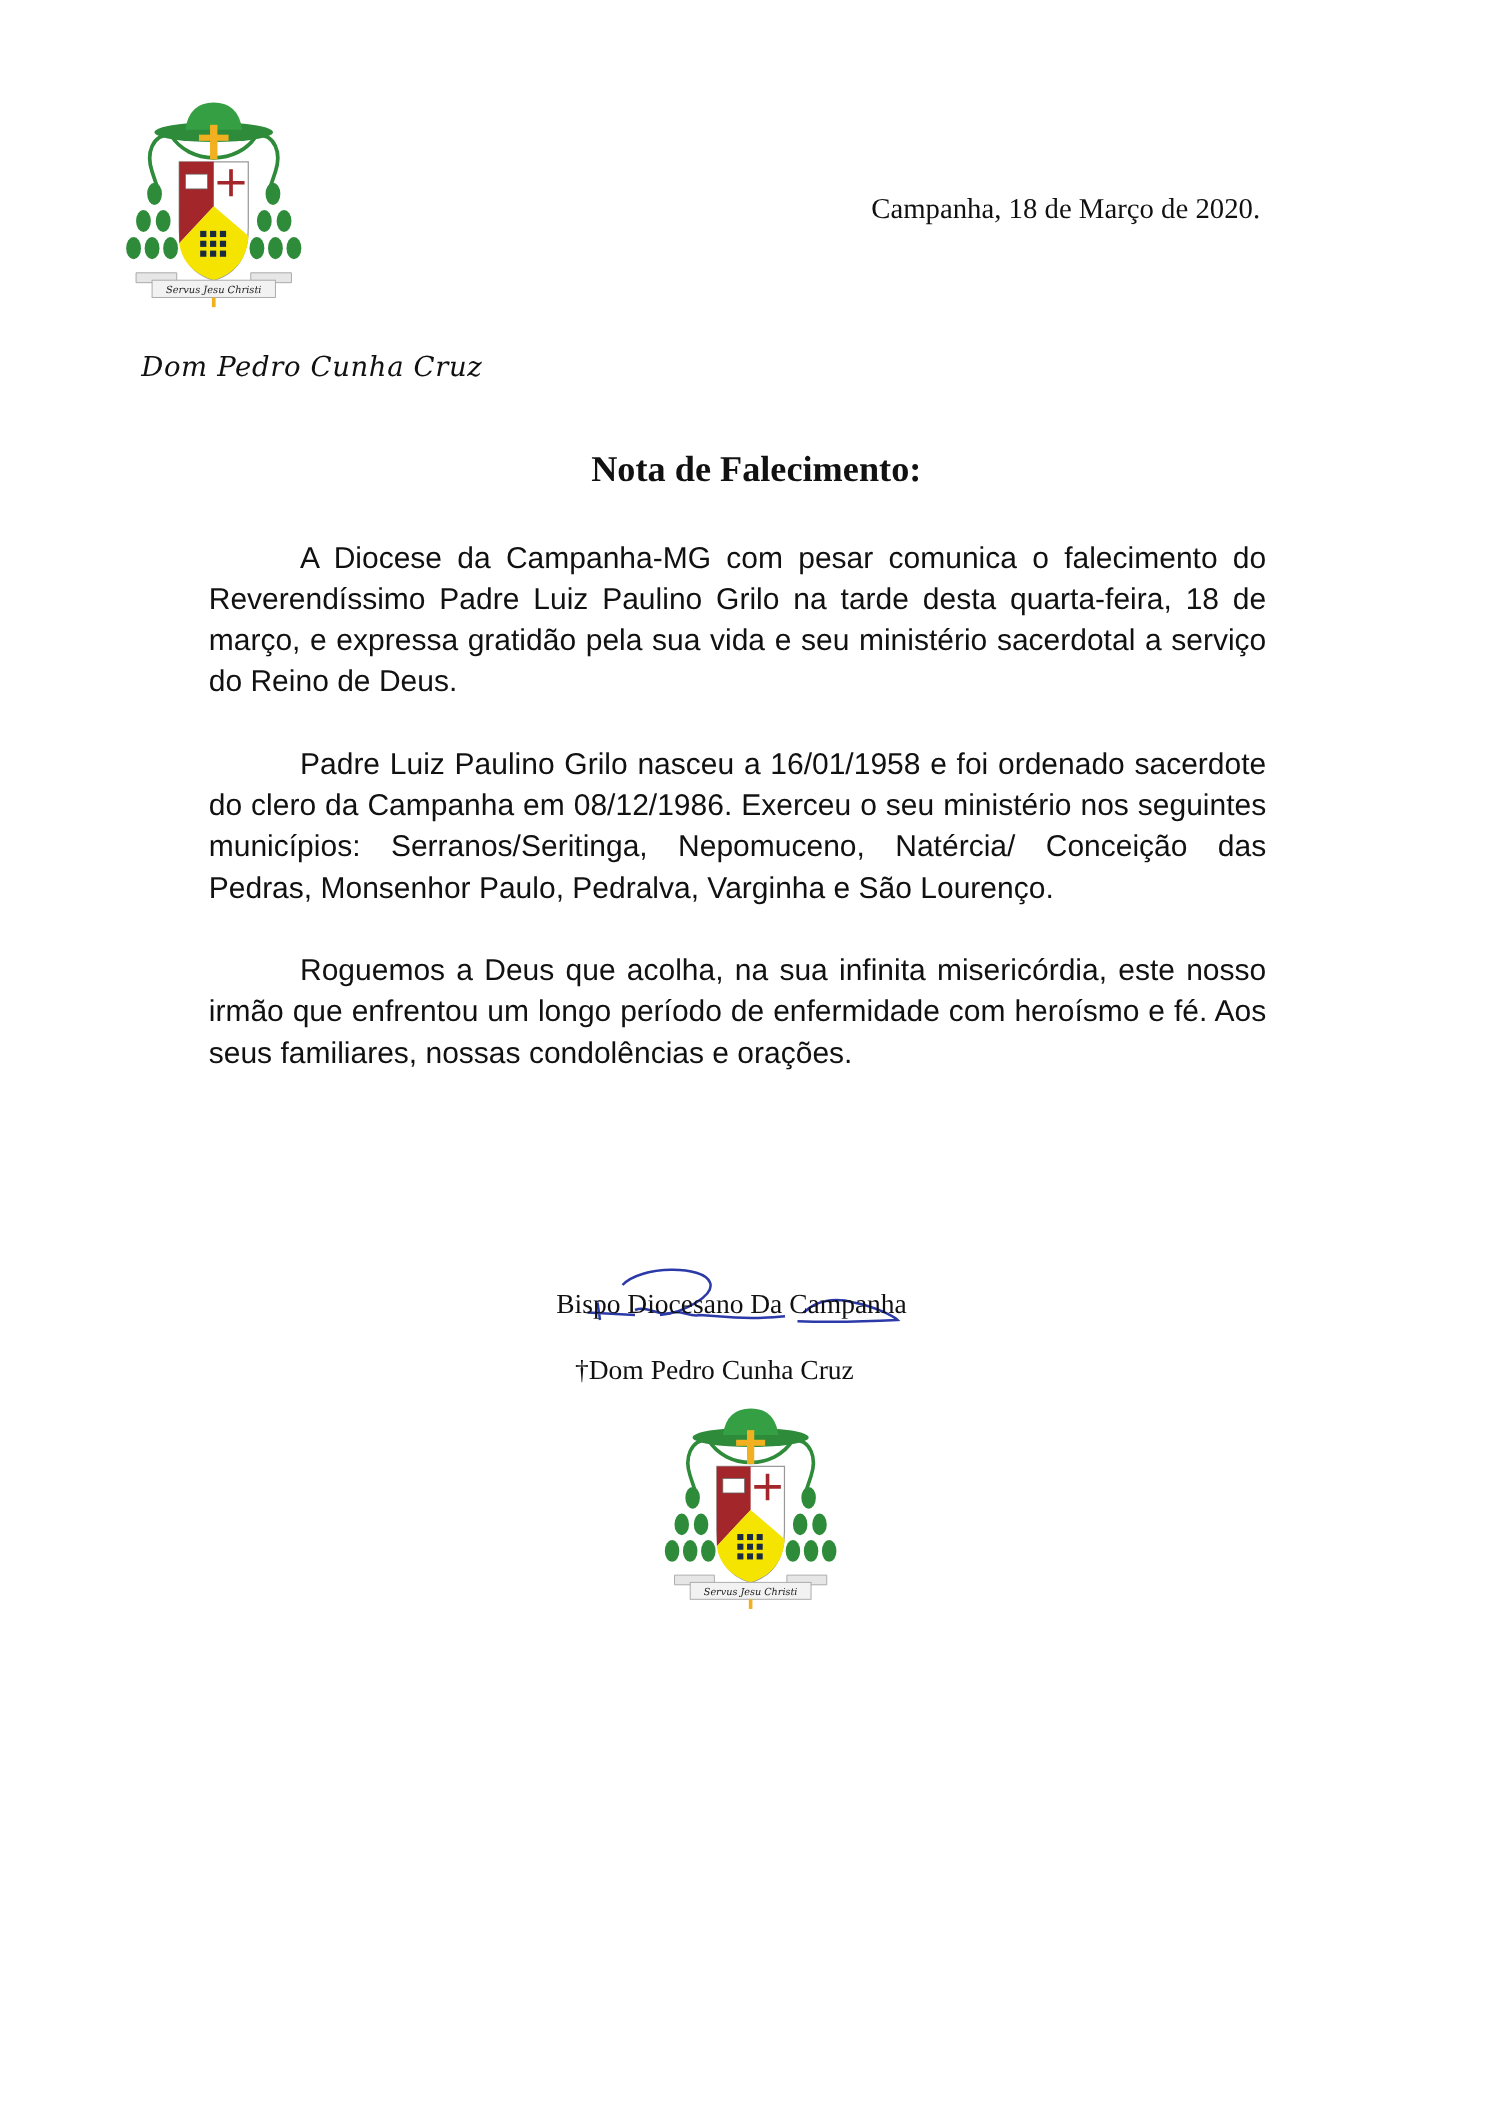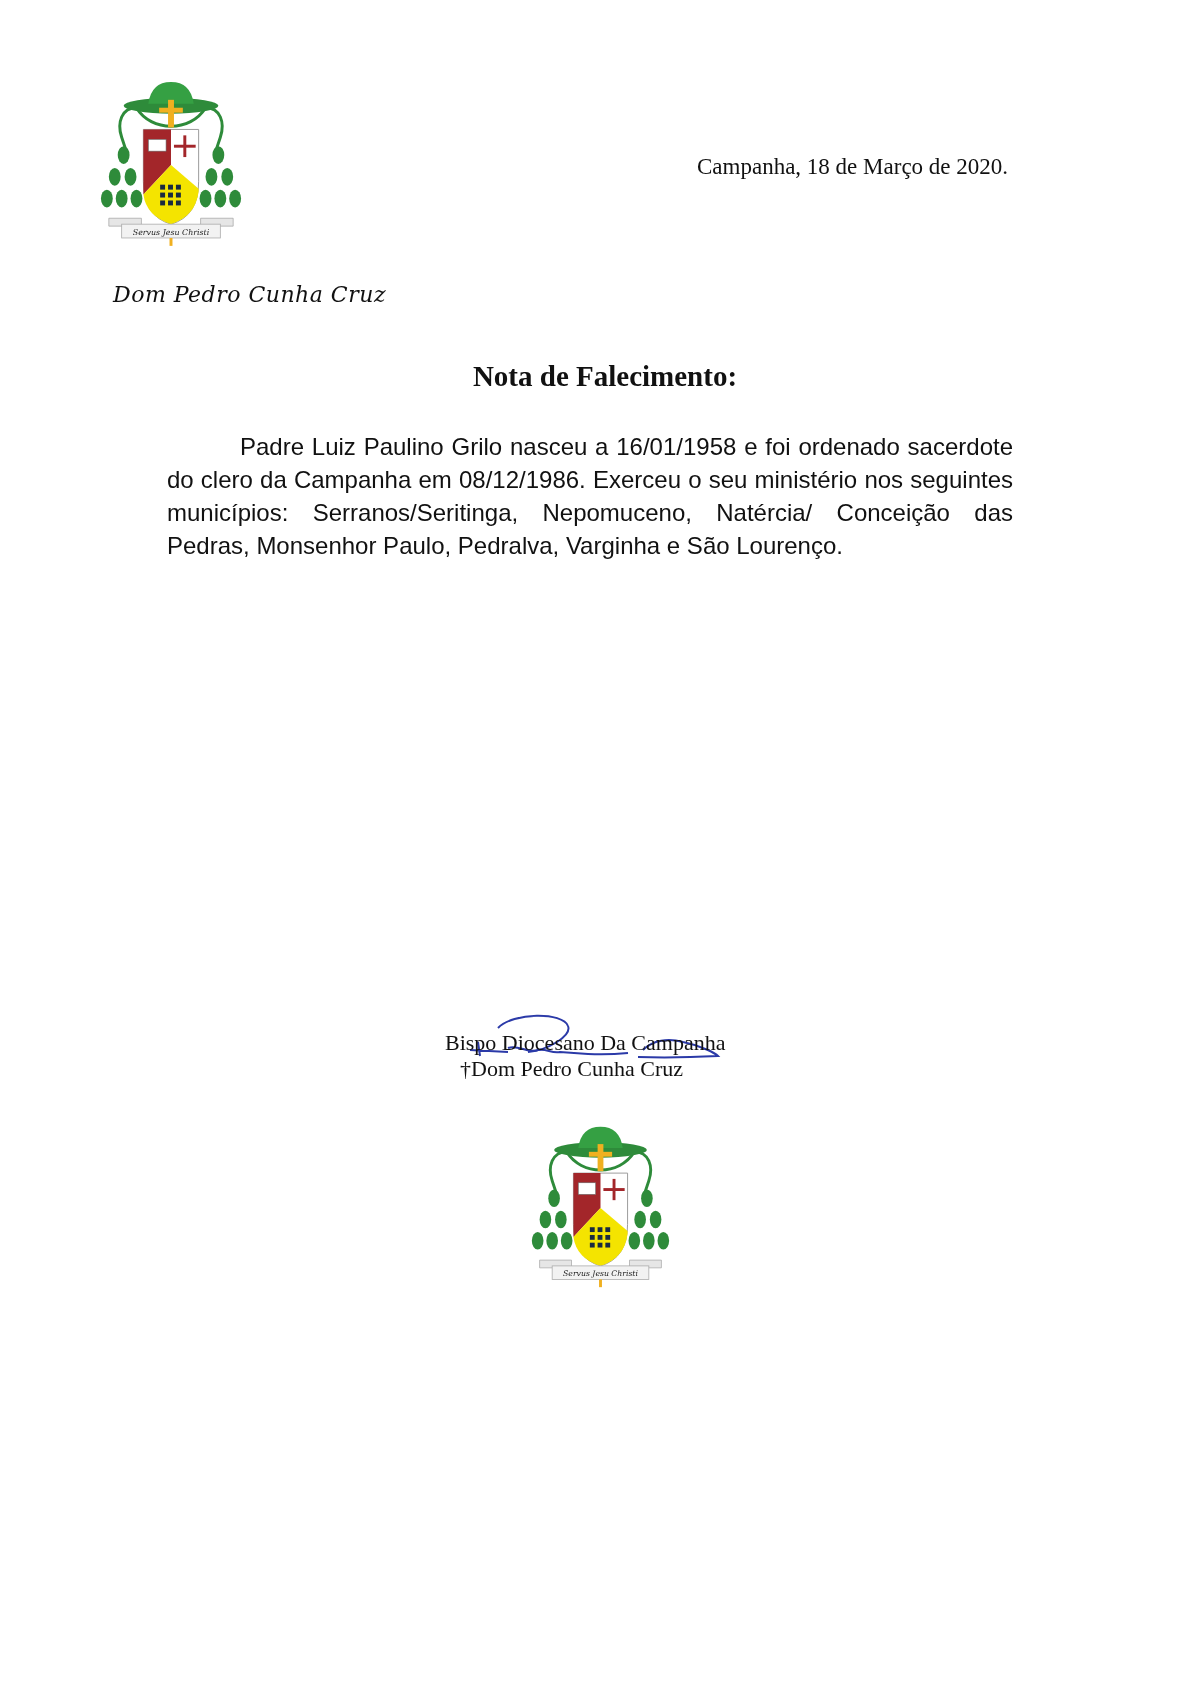--- a/index.html
+++ b/index.html
@@ -26,21 +26,21 @@
   }
   .body-text {
     position: absolute; left: 167px; top: 430px; width: 846px;
     font-family: "Liberation Sans Narrow", "Liberation Sans", sans-serif;
     font-size: 24px; line-height: 33px; color: #111; text-align: justify;
     font-stretch: condensed;
   }
   .body-text p { margin: 0 0 33px 0; text-indent: 73px; transform-origin: left top; }
   .signature { position: absolute; left: 468px; top: 1010px; width: 255px; height: 52px; }
   .sig-name {
-    position: absolute; left: 460px; top: 1056px;
+    position: absolute; left: 460px; top: 1083px;
     font-family: "Liberation Serif", serif; font-size: 22px; color: #111;
   }
   .sig-title {
     position: absolute; left: 445px; top: 1030px;
     font-family: "Liberation Serif", serif; font-size: 22px; color: #111;
   }
 </style>
 </head>
 <body>
 
@@ -100,21 +100,23 @@
       <rect x="73.5" y="162" width="3" height="8" fill="#f0b020"></rect>
     </svg>
   </div>
 
   <div class="bishop-name-gothic">Dom Pedro Cunha Cruz</div>
   <div class="date-line">Campanha, 18 de Março de 2020.</div>
 
   <div class="title">Nota de Falecimento:</div>
 
   <div class="body-text">
+    <p>A Diocese da Campanha-MG com pesar comunica o falecimento do Reverendíssimo  Padre Luiz Paulino Grilo na tarde desta quarta-feira, 18 de março, e expressa gratidão pela sua vida e seu ministério sacerdotal a serviço do Reino de Deus.</p>
     <p>Padre Luiz Paulino Grilo nasceu a  16/01/1958 e foi ordenado sacerdote do clero da Campanha em 08/12/1986. Exerceu o seu ministério nos seguintes municípios: Serranos/Seritinga, Nepomuceno, Natércia/ Conceição das Pedras, Monsenhor Paulo, Pedralva, Varginha e São Lourenço.</p>
+    <p>Roguemos a Deus que acolha, na sua infinita misericórdia, este nosso irmão que enfrentou um longo período de enfermidade com heroísmo e fé. Aos seus familiares, nossas condolências e orações.</p>
   </div>
 
   <svg class="signature" viewBox="0 0 255 52">
     <path d="M30 18 C45 2 95 2 100 16 C104 26 80 40 60 42" stroke="#2b3aa8" stroke-width="2" fill="none"></path>
     <path d="M2 40 L40 42 M10 32 L12 46 M40 38 C50 34 60 44 70 40 C78 38 84 44 92 42 L120 44 C140 45 150 44 160 43" stroke="#2b3aa8" stroke-width="2" fill="none"></path>
     <path d="M175 40 C185 30 200 28 215 32 C235 36 248 44 250 46 C230 47 200 48 170 47" stroke="#2b3aa8" stroke-width="2" fill="none"></path>
   </svg>
 
   <div class="sig-name">†Dom Pedro Cunha Cruz</div>
   <div class="sig-title">Bispo Diocesano Da Campanha</div>

